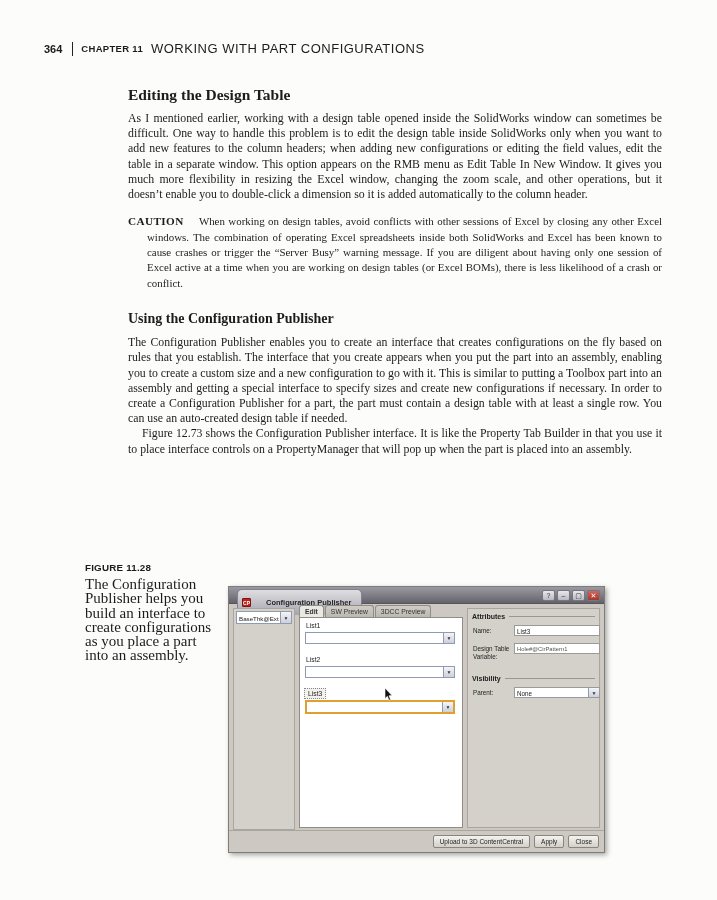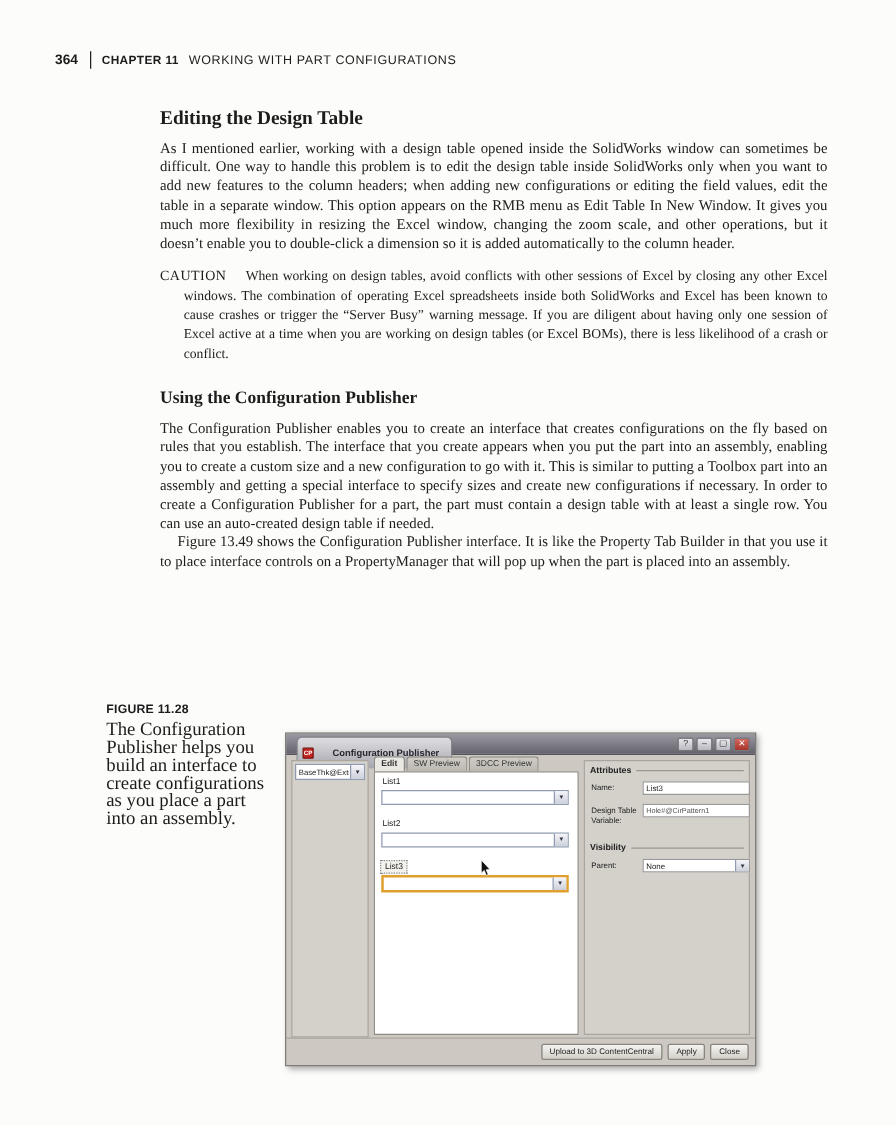--- a/index.html
+++ b/index.html
@@ -8,28 +8,28 @@
     position:relative; width:717px; height:900px; margin:0 auto;
     background:#fcfcfa; color:#1c1c1c; overflow:hidden;
     font-family:"Liberation Serif", serif;
   }
 
   
   .running-head { position:absolute; left:44px; top:41px; display:flex; align-items:center; }
   .rh-num { font-family:"Liberation Sans",sans-serif; font-weight:bold; font-size:11px; }
   .rh-divider { width:1px; height:14px; background:#222; margin:0 8px 0 10px; }
   .rh-chapter { font-family:"Liberation Sans",sans-serif; font-weight:bold; font-size:9.5px; letter-spacing:.3px; margin-right:8px; }
-  .rh-title { font-family:"Liberation Sans",sans-serif; font-size:10px; letter-spacing:.5px; }
+  .rh-title { font-family:"Liberation Sans",sans-serif; font-size:13px; letter-spacing:.5px; }
 
   
   .main-col { position:absolute; left:128px; top:86px; width:534px; }
   .h1 { font-size:15.5px; font-weight:bold; margin-bottom:7px; }
   .body-p { font-size:11.8px; line-height:15.2px; text-align:justify; }
   .caution { margin-top:12px; font-size:10.9px; line-height:15.4px; text-align:justify; padding-left:19px; text-indent:-19px; }
-  .caution-label { font-weight:normal; font-size:11.2px; letter-spacing:.4px; padding-right:12px; }
+  .caution-label { font-weight:bold; font-size:11.2px; letter-spacing:.4px; padding-right:12px; }
   .h2 { font-size:14px; font-weight:bold; margin:20px 0 8px 0; }
   .indent-first { text-indent:14px; }
 
   
   .fig-caption { position:absolute; left:85px; top:562px; width:133px; }
   .fig-label { font-family:"Liberation Sans",sans-serif; font-weight:bold; font-size:9.8px; letter-spacing:.2px; margin-bottom:4px; }
   .fig-text { font-size:15px; line-height:14.3px; }
 
   
   .dialog {
@@ -119,21 +119,21 @@
     <div class="h1">Editing the Design Table</div>
     <p class="body-p">As I mentioned earlier, working with a design table opened inside the SolidWorks window can sometimes be difficult. One way to handle this problem is to edit the design table inside SolidWorks only when you want to add new features to the column headers; when adding new configurations or editing the field values, edit the table in a separate window. This option appears on the RMB menu as Edit Table In New Window. It gives you much more flexibility in resizing the Excel window, changing the zoom scale, and other operations, but it doesn’t enable you to double-click a dimension so it is added automatically to the column header.</p>
 
     <div class="caution">
       <span class="caution-label">CAUTION</span>
       <span>When working on design tables, avoid conflicts with other sessions of Excel by closing any other Excel windows. The combination of operating Excel spreadsheets inside both SolidWorks and Excel has been known to cause crashes or trigger the “Server Busy” warning message. If you are diligent about having only one session of Excel active at a time when you are working on design tables (or Excel BOMs), there is less likelihood of a crash or conflict.</span>
     </div>
 
     <div class="h2">Using the Configuration Publisher</div>
     <p class="body-p">The Configuration Publisher enables you to create an interface that creates configurations on the fly based on rules that you establish. The interface that you create appears when you put the part into an assembly, enabling you to create a custom size and a new configuration to go with it. This is similar to putting a Toolbox part into an assembly and getting a special interface to specify sizes and create new configurations if necessary. In order to create a Configuration Publisher for a part, the part must contain a design table with at least a single row. You can use an auto-created design table if needed.</p>
-    <p class="body-p indent-first">Figure 13.49 shows the Configuration Publisher interface. It is like the Property Tab Builder in that you use it to place interface controls on a PropertyManager that will pop up when the part is placed into an assembly.</p>
+    <p class="body-p indent-first">Figure 12.73 shows the Configuration Publisher interface. It is like the Property Tab Builder in that you use it to place interface controls on a PropertyManager that will pop up when the part is placed into an assembly.</p>
   </div>
 
   <div class="fig-caption">
     <div class="fig-label">FIGURE 11.28</div>
     <div class="fig-text">The Configuration Publisher helps you build an interface to create configurations as you place a part into an assembly.</div>
   </div>
 
   <div class="dialog">
 
     <div class="titlebar">

